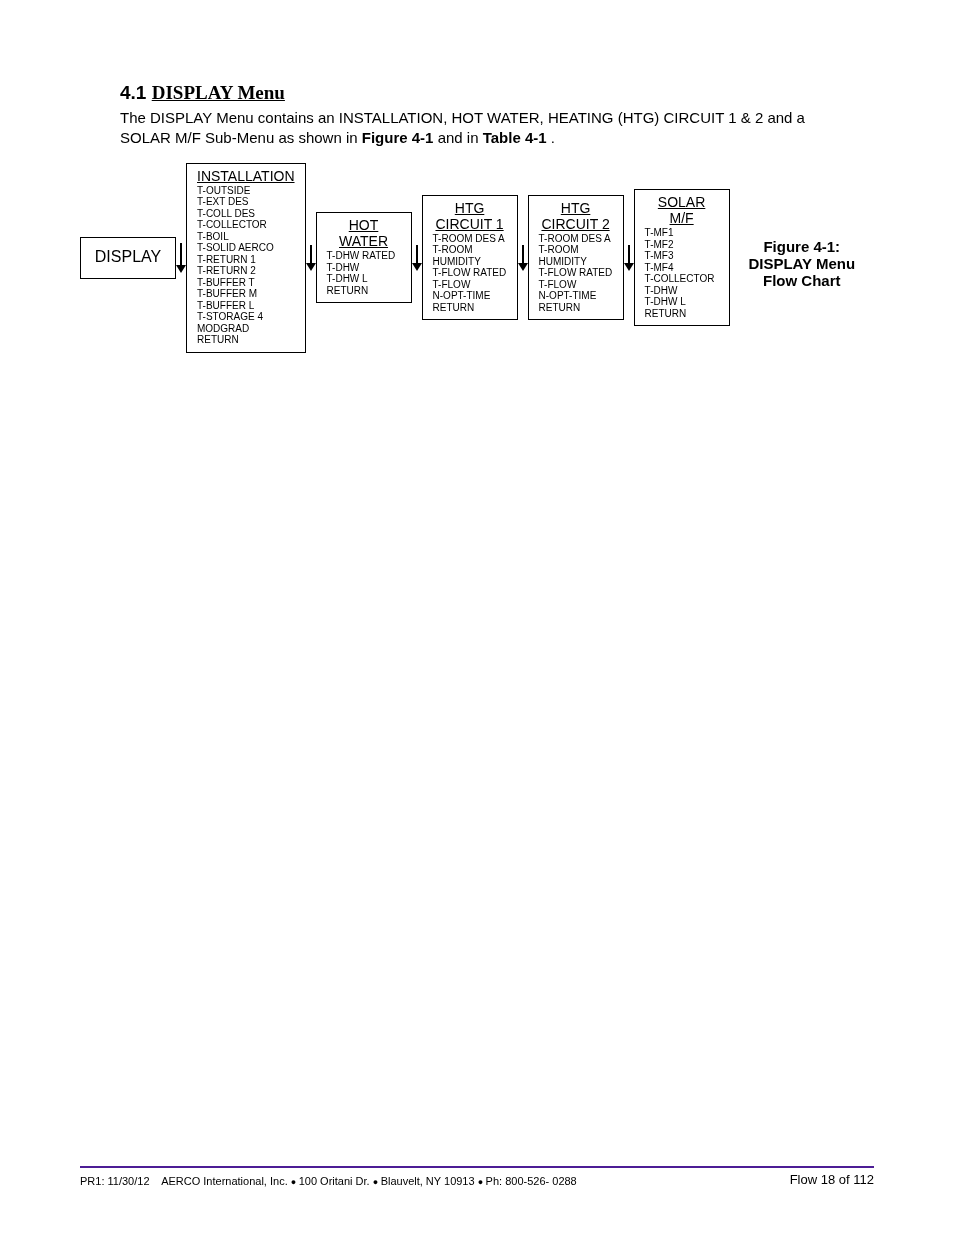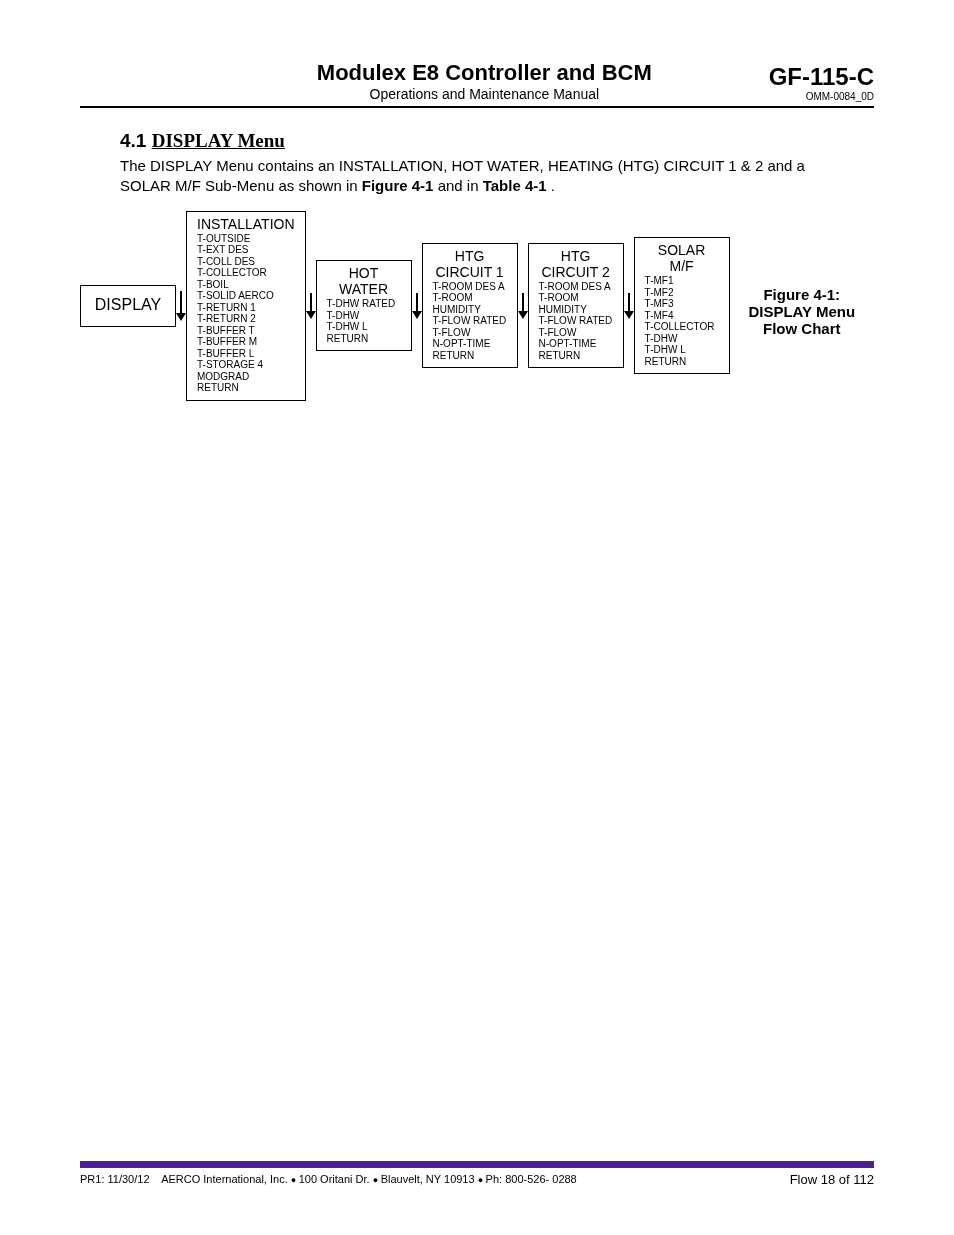--- a/index.html
+++ b/index.html
@@ -69,20 +69,21 @@
   .box {
     border: 1px solid #000;
     width: 160px;
     box-sizing: border-box;
     padding: 4px 10px 6px 10px;
     background: #fff;
   }
   .box-title {
     text-align: center;
     font-size: 14px;
+    text-decoration: underline;
   }
   .box-top {
     text-align: center;
     font-size: 16px;
     padding: 6px 0;
   }
   .box-items {
     font-size: 10px;
     line-height: 1.15;
     margin-top: 1px;
@@ -107,49 +108,38 @@
     text-align: center;
     font-weight: bold;
     font-size: 15px;
     margin-top: 12px;
   }
   .footer {
     position: absolute;
     left: 80px;
     right: 80px;
     bottom: 48px;
-    border-top: 7px solid #4c1d95;
+    border-top: 2px solid #4c1d95;
     padding-top: 4px;
     font-size: 11px;
     display: flex;
     justify-content: space-between;
-    align-items: center;
+    align-items: flex-end;
   }
   .footer .left { white-space: nowrap; }
   .footer .right { white-space: nowrap; }
   .bullet { font-size: 9px; vertical-align: middle; }
   .page-num { font-size: 13px; }
   .page-num b { font-weight: normal; }
 </style>
 </head>
 <body>
 
 <div class="page">
 
-  <div class="header">
-    <div style="width:120px"></div>
-    <div class="header-center">
-      <div class="header-title">Modulex E8 Controller and BCM</div>
-      <div class="header-sub">Operations and Maintenance Manual</div>
-    </div>
-    <div class="header-right">
-      <div class="doc-code">GF-115-C</div>
-      <div class="doc-rev">OMM-0084_0D</div>
-    </div>
-  </div>
 
   <div class="section-heading">
     <span class="num">4.1</span>
     <span> </span>
     <span class="txt">DISPLAY Menu</span>
   </div>
 
   <div class="body-text">
     <span>The DISPLAY Menu contains an INSTALLATION, HOT WATER, HEATING (HTG) CIRCUIT 1 &amp; 2 and a SOLAR M/F Sub-Menu as shown in </span>
     <b>Figure 4-1</b>

